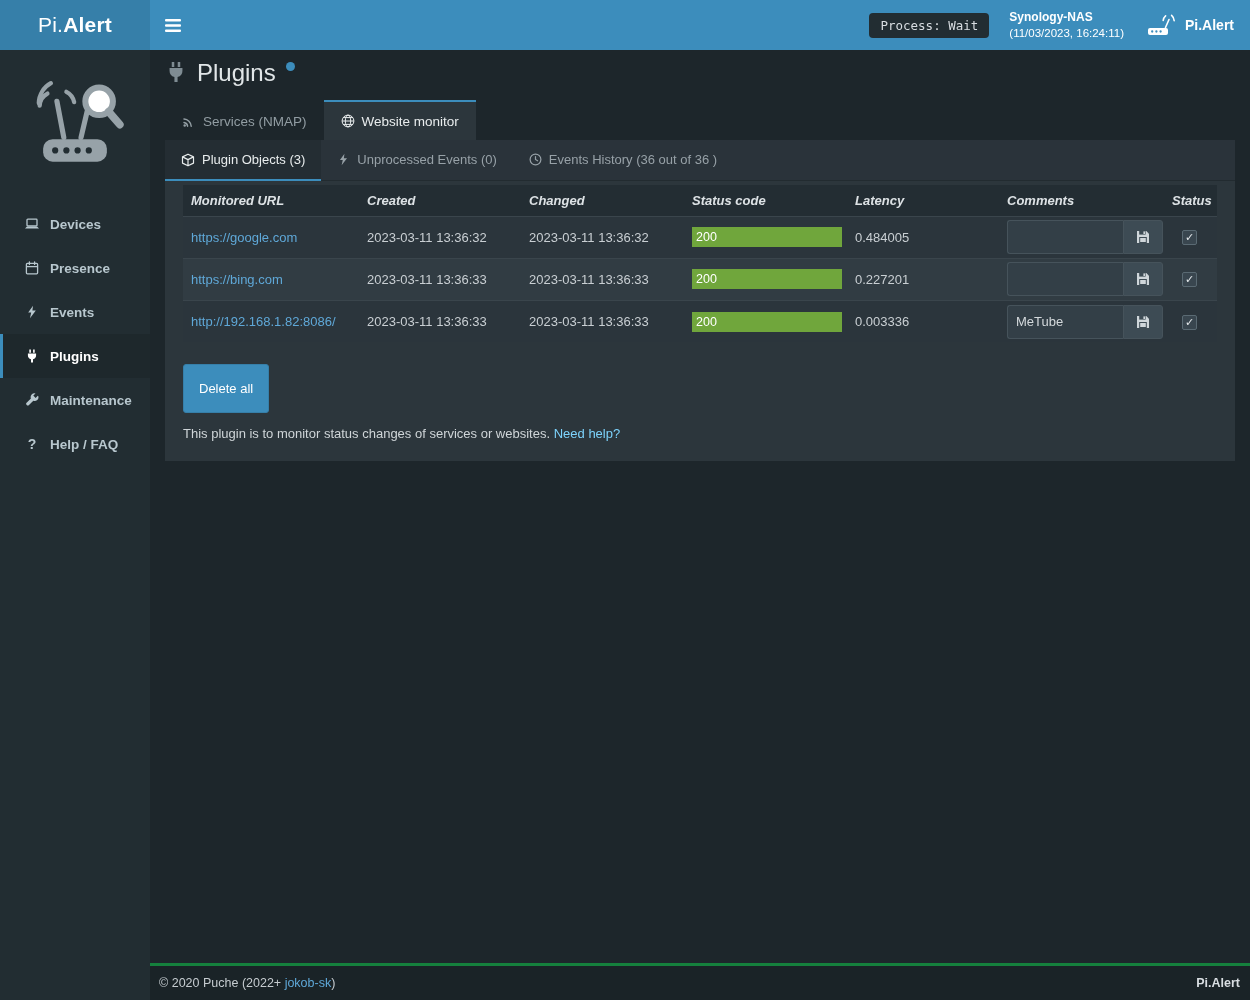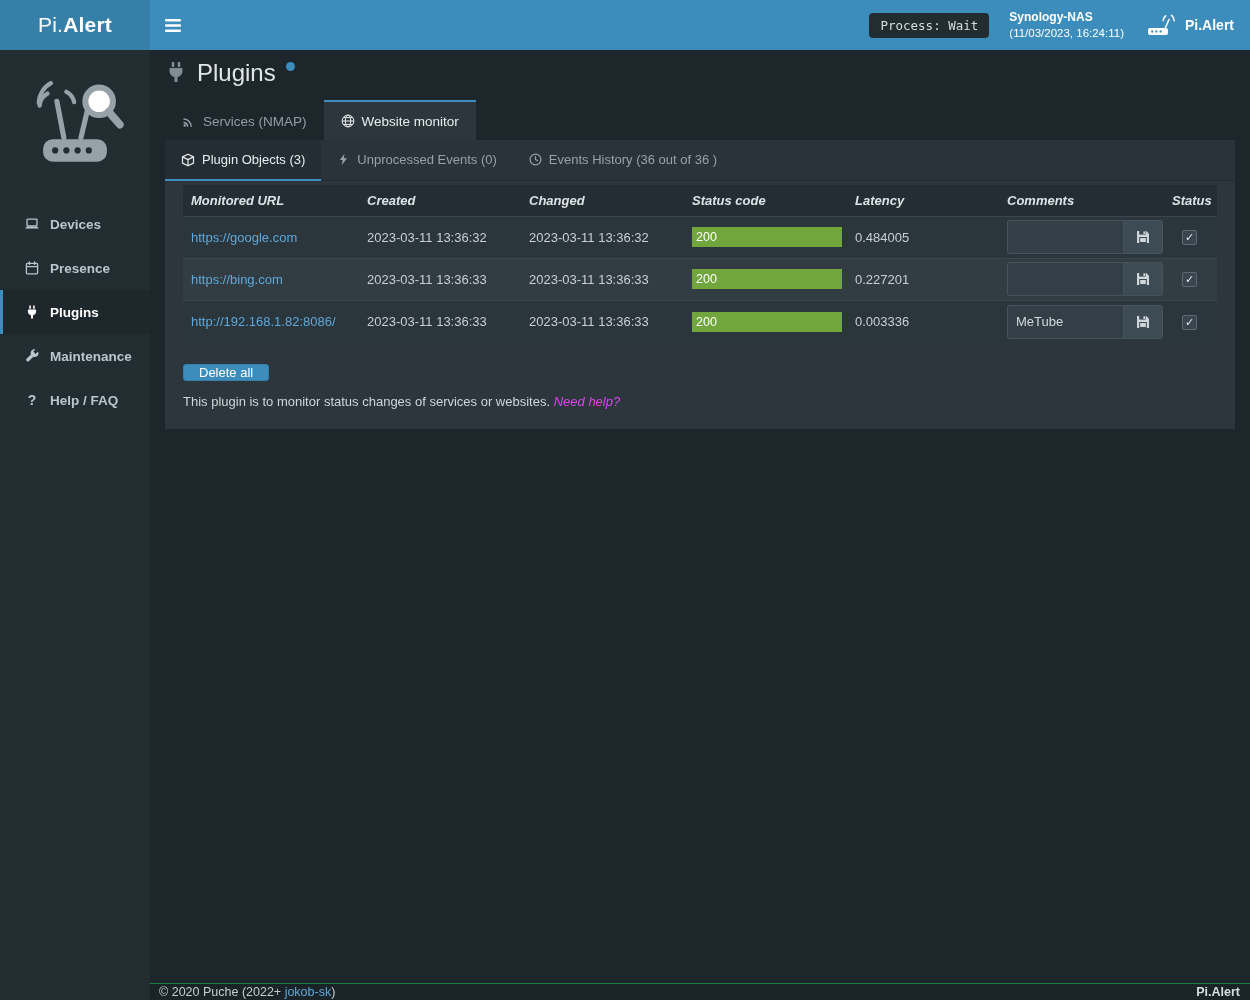--- a/index.html
+++ b/index.html
@@ -58,26 +58,26 @@
   .plugin-table tbody tr:nth-child(odd) { background: #2b353c; }
   .plugin-table tbody tr:nth-child(even) { background: #313c43; }
   .url-link { color: #5fa8d8; }
   .status-bar { width: 150px; height: 20px; background: #70a63c; color: #fff; font-size: 12.5px; line-height: 20px; padding-left: 4px; }
   .comment-group { display: inline-flex; vertical-align: middle; }
   .comment-input { width: 116px; height: 34px; background: #333f47; border: 1px solid #46535b; border-right: none; border-radius: 3px 0 0 3px; color: #d4d9dc; font-size: 13px; padding: 0 8px; outline: none; font-family: inherit; }
   .save-btn { width: 40px; height: 34px; background: #3d4b54; border: 1px solid #46535b; border-radius: 0 3px 3px 0; display: inline-flex; align-items: center; justify-content: center; cursor: pointer; padding: 0; }
   .status-check { width: 15px; height: 15px; border: 1px solid #5a6a73; background: #39464f; border-radius: 2px; display: inline-flex; align-items: center; justify-content: center; color: #e6eaec; font-size: 11px; line-height: 1; cursor: pointer; margin-left: 10px; }
   .status-check.checked::after { content: "✓"; }
 
-  .delete-btn { margin-top: 22px; background: #3c8dbc; color: #fff; border: 1px solid #367fa9; border-radius: 3px; font-size: 13px; padding: 0 15px; cursor: pointer; font-family: inherit; }
+  .delete-btn { margin-top: 22px; background: #3c8dbc; color: #fff; border: 1px solid #367fa9; border-radius: 3px; font-size: 13px; padding: 16px 15px; cursor: pointer; font-family: inherit; }
   .plugin-desc { margin-top: 13px; font-size: 13px; color: #cfd5d8; }
-  .plugin-desc a { color: #d946ef; font-style: italic; }
+  .plugin-desc a { color: #7dd3fc; }
 
   
-  .footer { position: absolute; left: 150px; right: 0; bottom: 0; height: 17px; background: #1a2327; border-top: 1px solid #15803d; display: flex; align-items: center; justify-content: space-between; padding: 0 10px 0 9px; font-size: 12.5px; color: #c6ccd0; }
+  .footer { position: absolute; left: 150px; right: 0; bottom: 0; height: 37px; background: #1a2327; border-top: 3px solid #15803d; display: flex; align-items: center; justify-content: space-between; padding: 0 10px 0 9px; font-size: 12.5px; color: #c6ccd0; }
   .footer a { color: #5fa8d8; }
   .footer-right { font-weight: bold; color: #d8dde1; }
 
   svg { display: block; }
 </style>
 </head>
 <body>
 
 <div class="topbar">
   <div class="logo-area">
@@ -152,20 +152,28 @@
     </div>
     <div class="menu-item">
       <span class="mi-icon">
           <svg width="14" height="14" viewBox="0 0 14 14">
             <rect x="1.4" y="2.4" width="11.2" height="10.4" rx="1" fill="none" stroke="currentColor" stroke-width="1.3"></rect>
             <path d="M1.4 5.6h11.2" stroke="currentColor" stroke-width="1.3"></path>
             <path d="M4.4 0.8v2.6M9.6 0.8v2.6" stroke="currentColor" stroke-width="1.3" stroke-linecap="round"></path>
           </svg>
         </span>
       <span>Presence</span>
+    </div>
+    <div class="menu-item">
+      <span class="mi-icon">
+          <svg width="14" height="14" viewBox="0 0 14 14">
+            <path fill="currentColor" d="M8 0.8 3.2 7.6h3L5 13.2 10.8 5.6H7.4z"></path>
+          </svg>
+        </span>
+      <span>Events</span>
     </div>
     <div class="menu-item active">
       <span class="mi-icon">
           <svg width="14" height="14" viewBox="0 0 14 14">
             <path fill="currentColor" d="M4.3 0.6h1.6v3.2H4.3zM8.1 0.6h1.6v3.2H8.1zM2.9 4.4h8.2v1.8a4.1 4.1 0 0 1-3.1 4v3.2H6v-3.2a4.1 4.1 0 0 1-3.1-4z"></path>
           </svg>
         </span>
       <span>Plugins</span>
     </div>
     <div class="menu-item">

